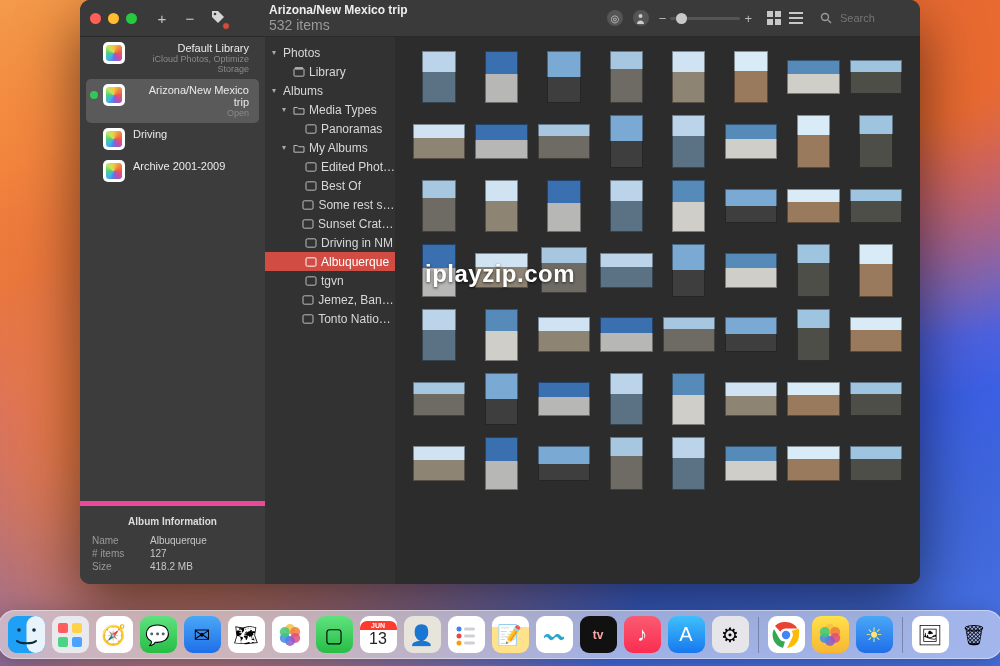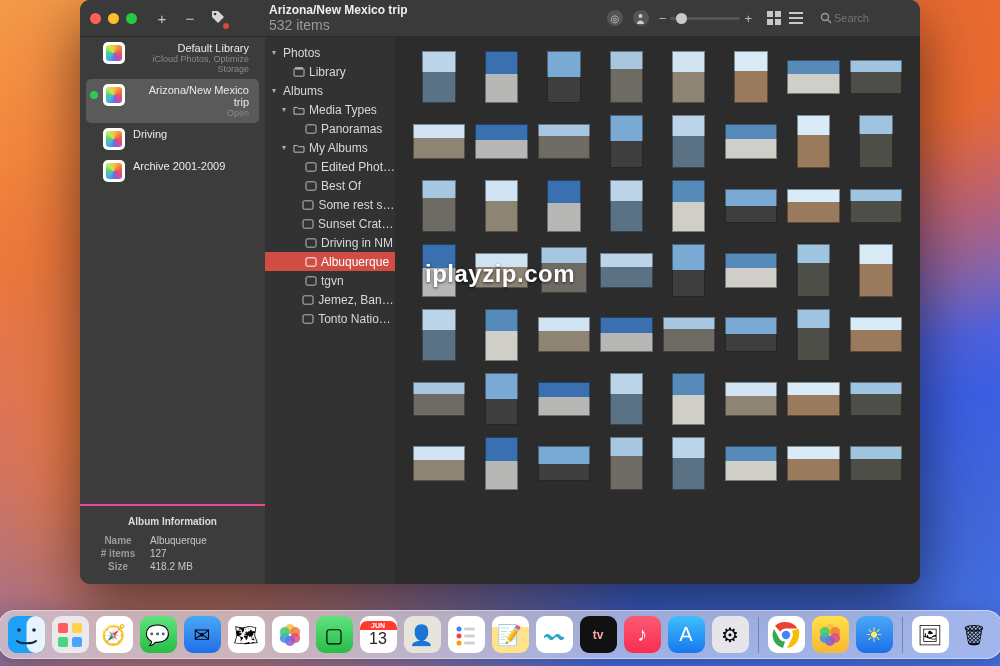--- a/index.html
+++ b/index.html
@@ -36,41 +36,41 @@
   .tb-flex { flex:1; }
   .tb-right { display:flex; align-items:center; gap:10px; }
   .circ { width:16px;height:16px;border-radius:50%;background:#555;display:flex;align-items:center;justify-content:center;font-size:10px;color:#ccc; }
   .zoom { display:flex; align-items:center; gap:4px; }
   .zoom .sign{font-size:13px;color:#bbb;}
   .zoom .track{width:70px;height:3px;background:#555;border-radius:2px;position:relative;}
   .zoom .knob{position:absolute;left:6px;top:-4px;width:11px;height:11px;border-radius:50%;background:#c9c9c9;}
   .view-toggle{display:flex;gap:6px;margin-left:4px;}
   .vt{width:16px;height:14px;display:flex;align-items:center;justify-content:center;}
   .vt svg{fill:#c8c8c8}
-  .search { display:flex; align-items:center; gap:2px; color:#9a9a9a; font-size:11px; margin-left:6px; width:90px;}
+  .search { display:flex; align-items:center; gap:8px; color:#9a9a9a; font-size:11px; margin-left:6px; width:90px;}
   .search input{background:transparent;border:none;color:#ddd;font-size:11px;width:60px;outline:none;}
 
   .body { flex:1; display:flex; min-height:0; }
 
   
   .lib-col { width:185px; background:#3c3c3c; display:flex; flex-direction:column; }
   .lib-head { font-size:10px; color:#8d8d8d; padding:10px 12px 4px; }
   .lib-item { display:flex; gap:8px; align-items:flex-start; padding:5px 10px 5px 8px; border-radius:5px; margin:0 6px; cursor:pointer;text-align:right; }
   .lib-item.sel { background:#5a5a5a; }
   .lib-icon { width:22px;height:22px;border-radius:5px;background:#fff;position:relative;flex-shrink:0;}
   .lib-icon::after{content:"";position:absolute;inset:3px;border-radius:3px;
     background:conic-gradient(#f6c544,#f08a3c,#e55,#c44da8,#6a6ee5,#3fb6e8,#4fce7a,#c1e85c,#f6c544);}
   .lib-dot{width:8px;height:8px;border-radius:50%;background:#30c759;margin-top:7px;margin-left:-4px;margin-right:-3px;}
   .lib-txt .n{font-size:11px;color:#eaeaea;}
   .lib-txt .d{font-size:9px;color:#8a8a8a;}
   .lib-flex{flex:1}
-  .info-panel{border-top:2px solid #ec4899;padding:10px 12px;font-size:10px;color:#c8c8c8;}
+  .info-panel{border-top:5px solid #ec4899;padding:10px 12px;font-size:10px;color:#c8c8c8;}
   .info-panel h4{text-align:center;font-size:10px;font-weight:600;margin-bottom:8px;color:#dcdcdc;}
   .info-panel .row{display:flex;gap:6px;margin:2px 0;}
-  .info-panel .k{width:52px;text-align:center;color:#9a9a9a;font-weight:700;}
+  .info-panel .k{width:52px;text-align:left;color:#9a9a9a;font-weight:400;}
 
   
   .src-col{width:130px;background:#323232;padding-top:6px;font-size:12px;color:#d8d8d8;overflow:hidden;}
   .src-row{display:flex;align-items:center;gap:4px;height:19px;cursor:pointer;white-space:nowrap;}
   .src-row.sel{background:#d14d43;color:#fff;}
   .chev{width:10px;text-align:center;font-size:8px;color:#aaa;}
   .chev.open::before{content:"▾"}.chev.none::before{content:""}
   .sicon{width:12px;height:10px;flex-shrink:0;}
   .pad0{padding-left:4px}.pad1{padding-left:14px}.pad2{padding-left:26px}
   .src-row .lbl{overflow:hidden;text-overflow:ellipsis;}

